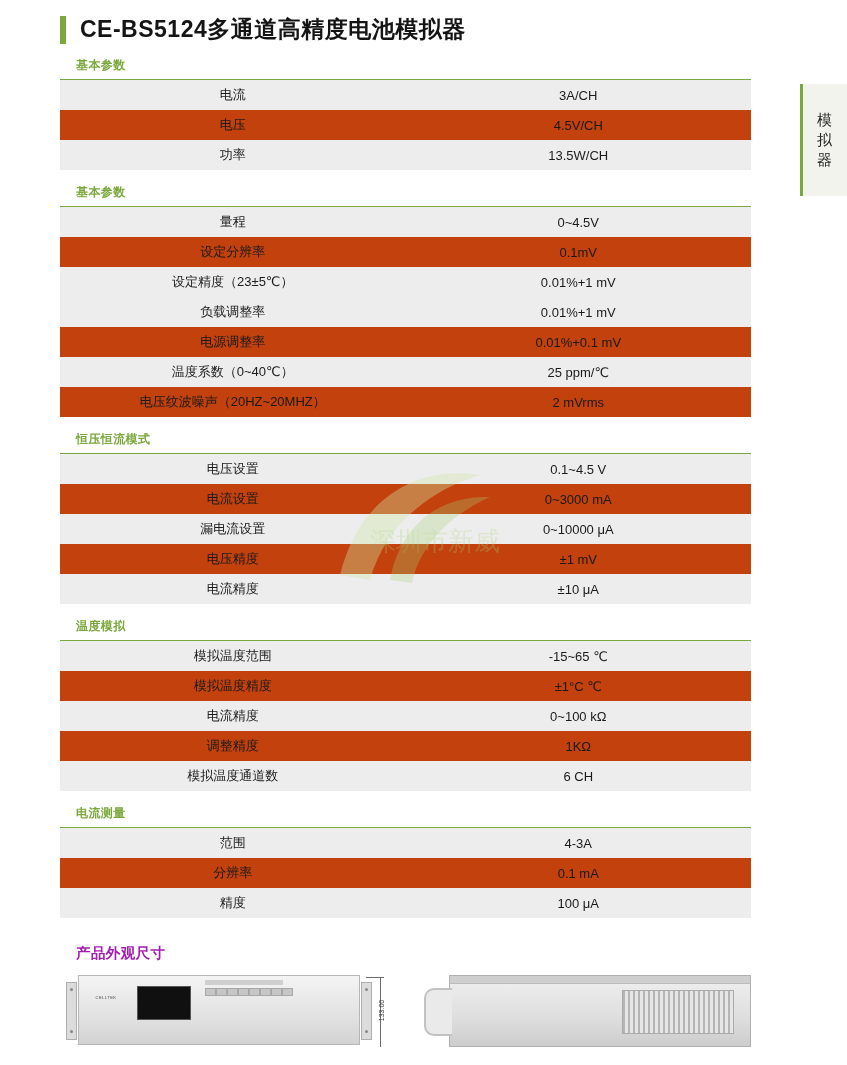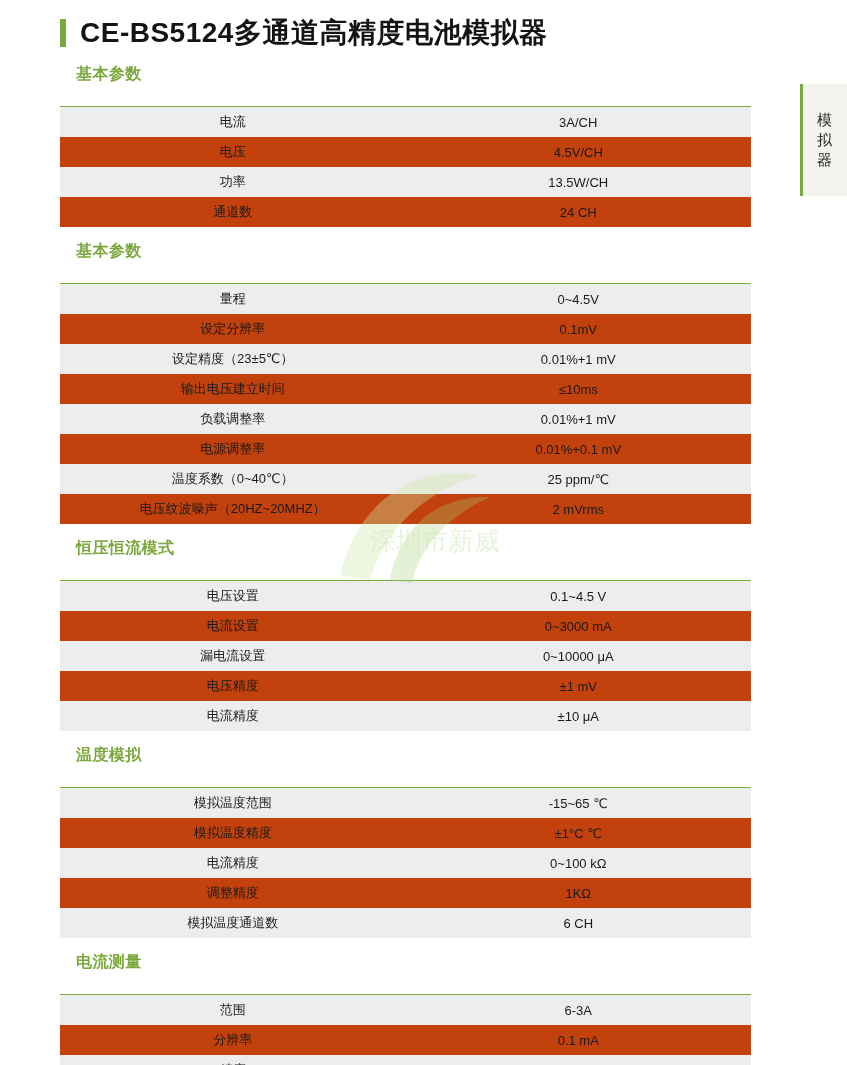--- a/index.html
+++ b/index.html
@@ -22,21 +22,21 @@
     align-items: center;
     padding: 14px 0 10px 60px;
   }
   .header-bar {
     width: 6px;
     height: 28px;
     background: #7aa83c;
     margin-right: 14px;
   }
   .header-title {
-    font-size: 28px;
+    font-size: 23px;
     font-weight: bold;
     letter-spacing: 0.5px;
     color: #141414;
   }
 
   
   .side-tab {
     position: absolute;
     right: 0;
     top: 84px;
@@ -56,24 +56,24 @@
 
   
   .content {
     padding: 0 96px 0 60px;
   }
 
   .section {
     margin-bottom: 12px;
   }
   .section-title {
-    font-size: 16px;
+    font-size: 12px;
     font-weight: bold;
     color: #7aa83c;
-    padding: 2px 0 21px 16px;
+    padding: 2px 0 5px 16px;
     border-bottom: 1.5px solid #7aa83c;
     letter-spacing: 0.4px;
   }
 
   table.spec {
     width: 100%;
     border-collapse: collapse;
     font-size: 13px;
     table-layout: fixed;
   }
@@ -283,48 +283,40 @@
         <td class="value">3A/CH</td>
       </tr>
       <tr class="even">
         <td class="label">电压</td>
         <td class="value">4.5V/CH</td>
       </tr>
       <tr class="odd">
         <td class="label">功率</td>
         <td class="value">13.5W/CH</td>
       </tr>
-      <tr class="even">
-        <td class="label">通道数</td>
-        <td class="value">24 CH</td>
-      </tr>
     </tbody>
       </table>
   </div>
 
   <div class="section">
     <div class="section-title">基本参数</div>
     <table class="spec">
       <tbody>
           <tr class="odd">
         <td class="label">量程</td>
         <td class="value">0~4.5V</td>
       </tr>
       <tr class="even">
         <td class="label">设定分辨率</td>
         <td class="value">0.1mV</td>
       </tr>
       <tr class="odd">
         <td class="label">设定精度（23±5℃）</td>
         <td class="value">0.01%+1 mV</td>
       </tr>
-      <tr class="even">
-        <td class="label">输出电压建立时间</td>
-        <td class="value">≤10ms</td>
-      </tr>
       <tr class="odd">
         <td class="label">负载调整率</td>
         <td class="value">0.01%+1 mV</td>
       </tr>
       <tr class="even">
         <td class="label">电源调整率</td>
         <td class="value">0.01%+0.1 mV</td>
       </tr>
       <tr class="odd tall">
         <td class="label">温度系数（0~40℃）</td>
@@ -393,21 +385,21 @@
     </tbody>
       </table>
   </div>
 
   <div class="section">
     <div class="section-title">电流测量</div>
     <table class="spec">
       <tbody>
           <tr class="odd">
         <td class="label">范围</td>
-        <td class="value">6-3A</td>
+        <td class="value">4-3A</td>
       </tr>
       <tr class="even">
         <td class="label">分辨率</td>
         <td class="value">0.1 mA</td>
       </tr>
       <tr class="odd">
         <td class="label">精度</td>
         <td class="value">100 μA</td>
       </tr>
     </tbody>

